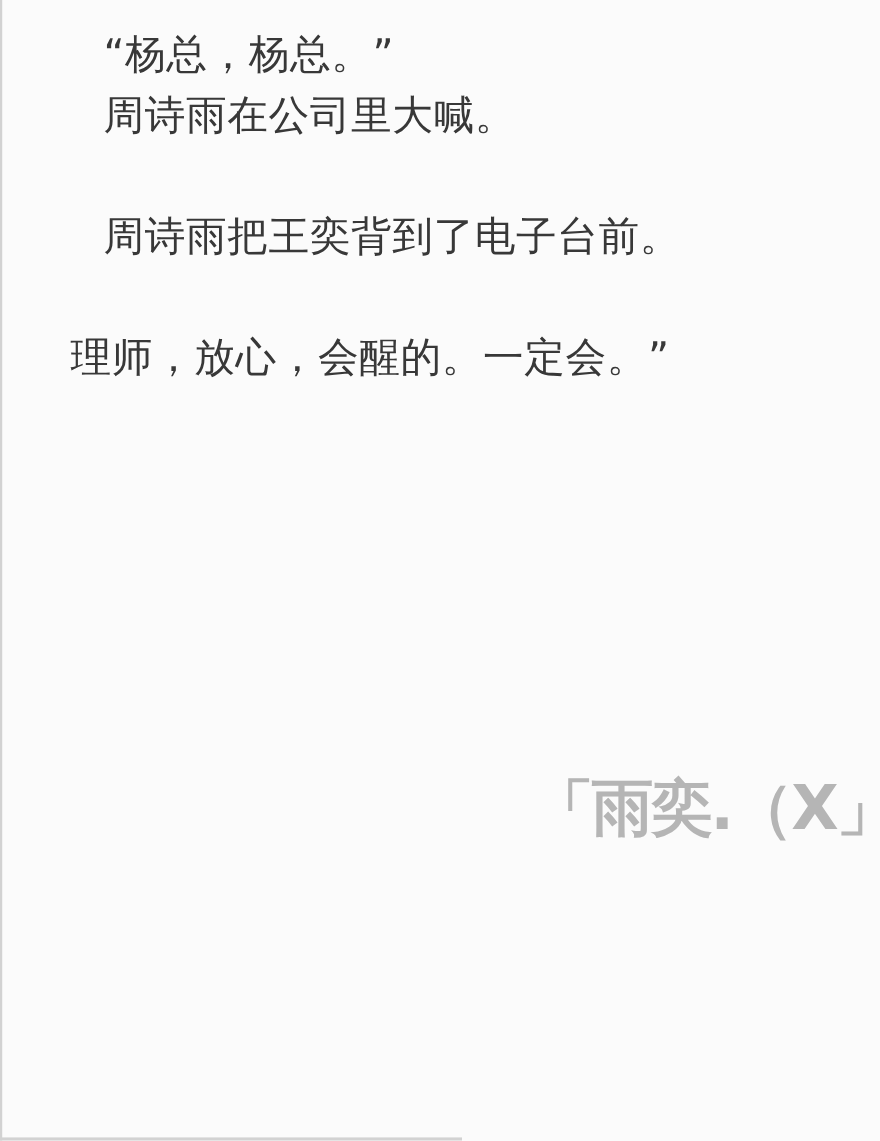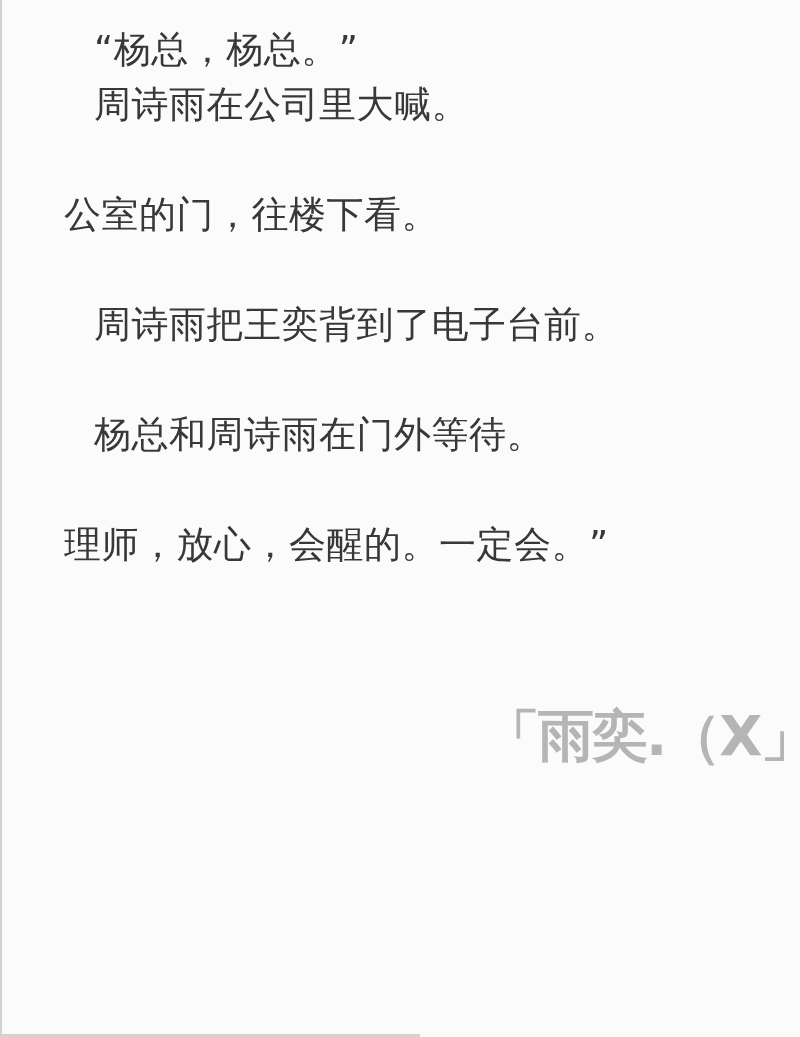--- a/index.html
+++ b/index.html
@@ -62,27 +62,23 @@
 <div class="page" style="color: rgb(56, 56, 56);">
   <div class="edge-left"></div>
   <div class="edge-bottom"></div>
 
   <div id="text-blocks">
       <div class="block">
         <div class="line indent">“杨总，杨总。”</div>
         <div class="line indent">周诗雨在公司里大喊。</div>
       </div>
       <div class="block">
-        <div class="line">公室的门，往楼下看。</div>
       </div>
       <div class="block">
         <div class="line indent">周诗雨把王奕背到了电子台前。</div>
-      </div>
-      <div class="block">
-        <div class="line indent">杨总和周诗雨在门外等待。</div>
       </div>
       <div class="block">
         <div class="line">理师，放心，会醒的。一定会。”</div>
       </div>
     </div>
 
   <div class="watermark" style="color: rgb(181, 181, 181);">「雨奕.（X」</div>
 </div>
 
 </body></html>

